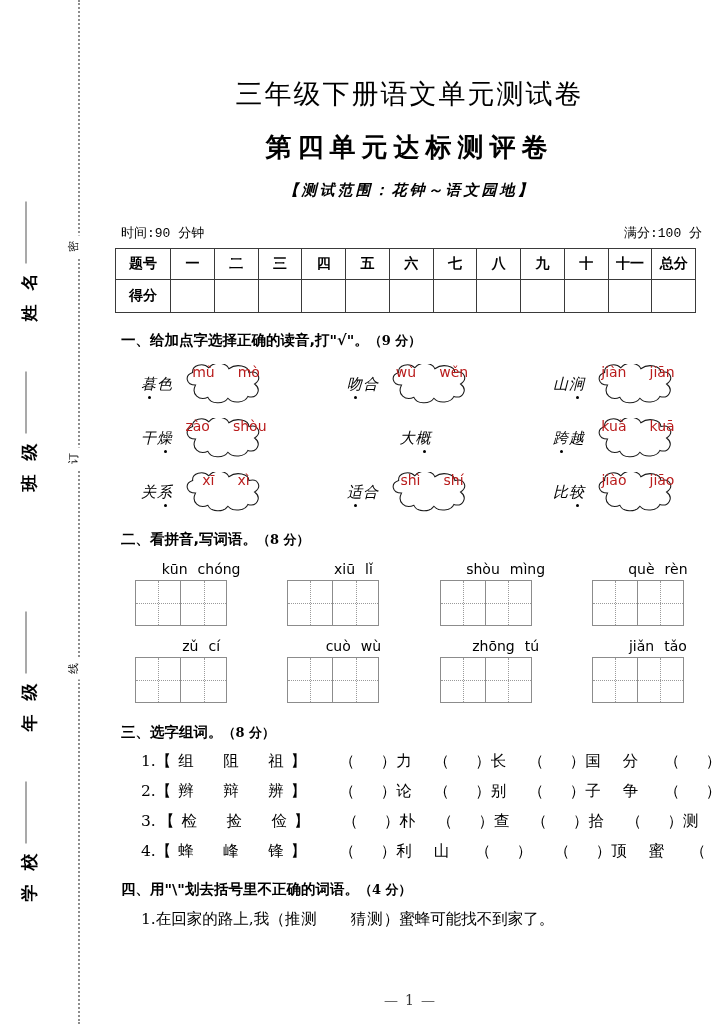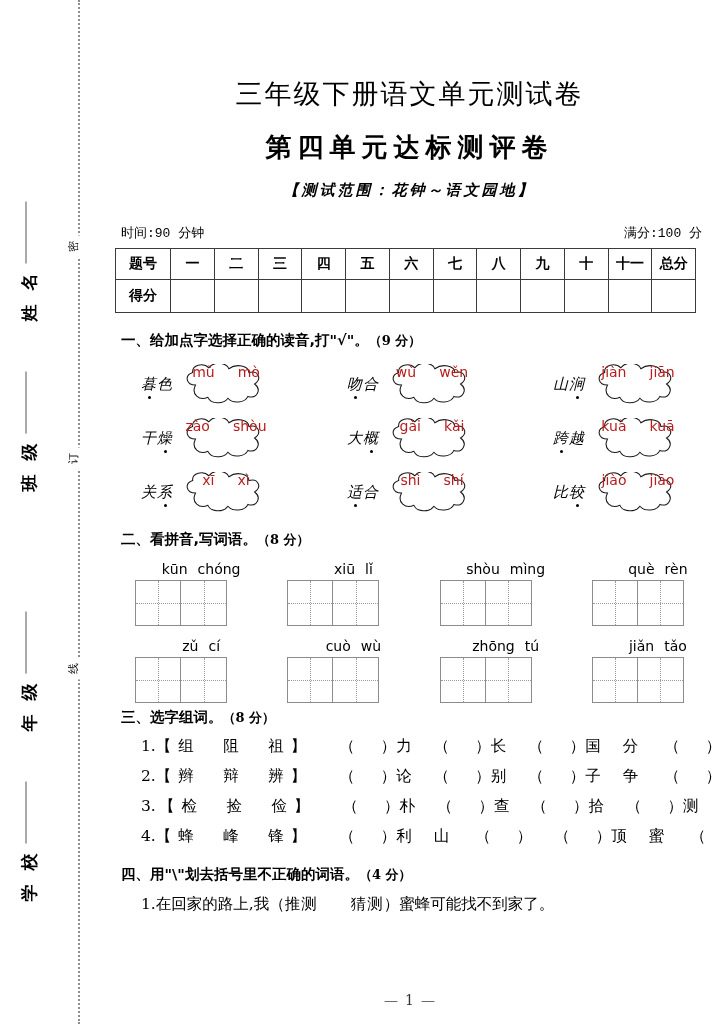--- a/index.html
+++ b/index.html
@@ -378,29 +378,20 @@
               <path d="M14,22 C4,22 2,12 11,9 C10,1 22,-2 28,4 C33,-3 46,-2 49,5 C57,-1 70,2 70,9 C80,6 84,16 76,21 C84,27 78,37 69,34 C66,41 53,42 48,36 C43,43 30,42 27,35 C18,39 9,32 14,22 Z" fill="#fff" stroke="#1a1a1a" stroke-width="1.1"></path>
             </svg>
             <div class="py">
               <span>zào</span>
               <span>shòu</span>
             </div>
           </div>
         </div>
         <div class="cloud-item">
           <span class="cloud-word"><span style="position: relative;">大</span><span style="position: relative;">概<span class="dot" style="left: 7px;"></span></span></span>
-          <div class="bubble">
-            <svg width="104" height="40" viewBox="0 0 92 42">
-              <path d="M14,22 C4,22 2,12 11,9 C10,1 22,-2 28,4 C33,-3 46,-2 49,5 C57,-1 70,2 70,9 C80,6 84,16 76,21 C84,27 78,37 69,34 C66,41 53,42 48,36 C43,43 30,42 27,35 C18,39 9,32 14,22 Z" fill="#fff" stroke="#1a1a1a" stroke-width="1.1"></path>
-            </svg>
-            <div class="py">
-              <span>gài</span>
-              <span>kǎi</span>
-            </div>
-          </div>
         </div>
         <div class="cloud-item">
           <span class="cloud-word"><span style="position: relative;">跨<span class="dot" style="left: 7px;"></span></span><span style="position: relative;">越</span></span>
           <div class="bubble">
             <svg width="104" height="40" viewBox="0 0 92 42">
               <path d="M14,22 C4,22 2,12 11,9 C10,1 22,-2 28,4 C33,-3 46,-2 49,5 C57,-1 70,2 70,9 C80,6 84,16 76,21 C84,27 78,37 69,34 C66,41 53,42 48,36 C43,43 30,42 27,35 C18,39 9,32 14,22 Z" fill="#fff" stroke="#1a1a1a" stroke-width="1.1"></path>
             </svg>
             <div class="py">
               <span>kuà</span>
               <span>kuā</span>
@@ -531,21 +522,21 @@
             <span>tǎo</span>
           </div>
           <div class="tzg-boxes">
             <div class="bx"></div>
             <div class="bx"></div>
           </div>
         </div>
       </div>
     </div>
 
-  <div class="sec-head" style="margin-top:5px;">
+  <div class="sec-head" style="margin-top:20px;">
     <span>三、选字组词。</span><span class="pts">（8 分）</span>
   </div>
   <div id="q3-body">
       <div class="q3-line">
         <span class="q3-num">1.</span>
         <span class="q3-set">【组　阻　祖】</span>
         <span class="q3-slot"><span class="par">（</span><span>）</span><span>力</span></span>
         <span class="q3-slot"><span class="par">（</span><span>）</span><span>长</span></span>
         <span class="q3-slot"><span class="par">（</span><span>）</span><span>国</span></span>
         <span class="q3-slot"><span class="par">分（</span><span>）</span><span></span></span>

